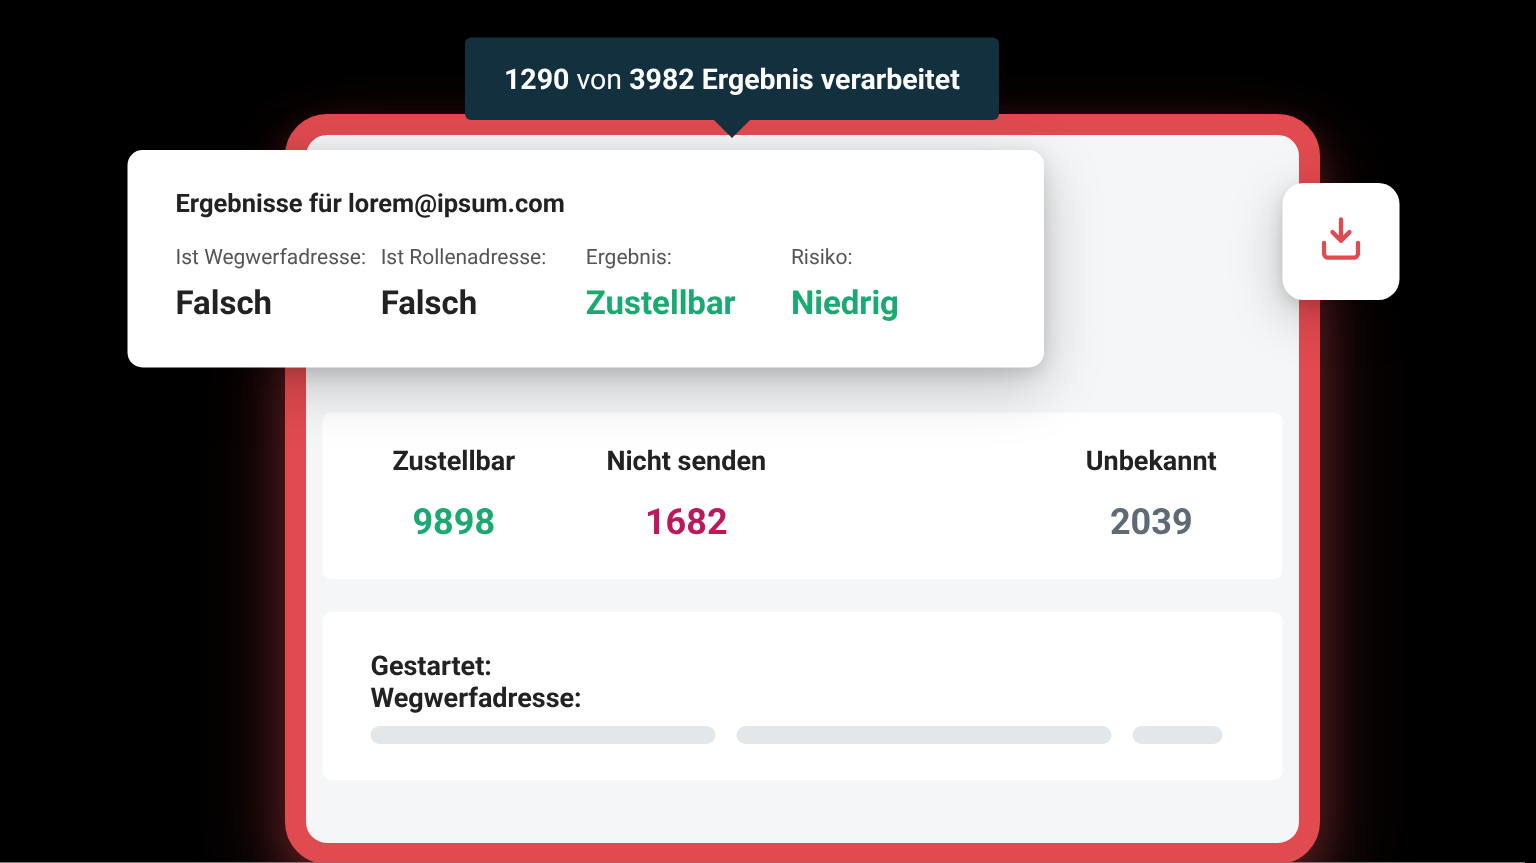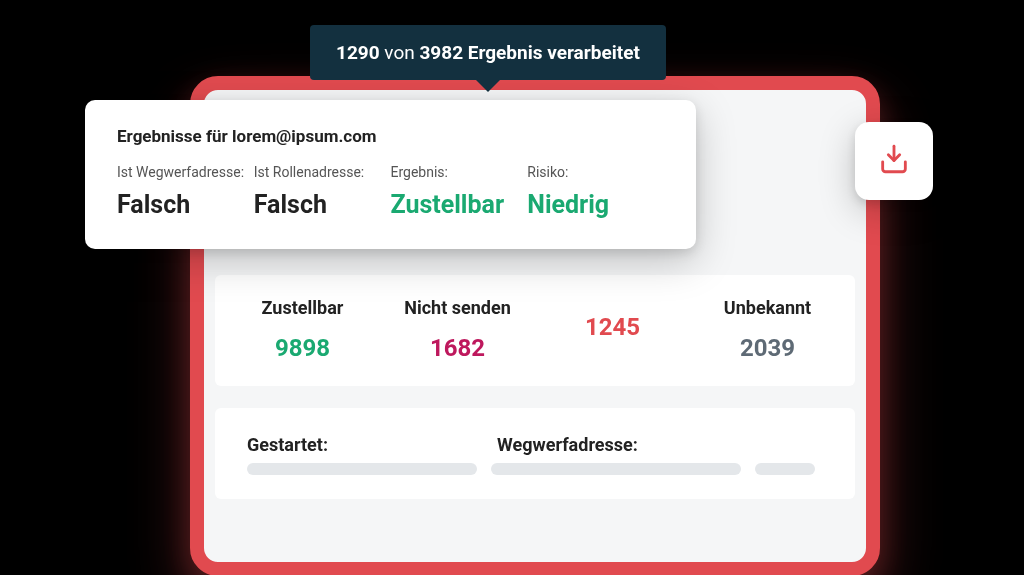--- a/index.html
+++ b/index.html
@@ -72,21 +72,21 @@
     display: flex;
     align-items: flex-end;
   }
   .result-col { flex: 1; }
   .result-label {
     font-size: 14px;
     color: #555;
     margin-bottom: 10px;
   }
   .result-value {
-    font-size: 25px;
+    font-size: 22px;
     font-weight: 700;
   }
   .val-dark  { color: #222; }
   .val-green { color: #1aa971; }
 
   
   .download-btn {
     position: absolute;
     top: 122px;
     left: 855px;
@@ -139,20 +139,21 @@
     left: 215px;
     top: 408px;
     width: 640px;
     background: #fff;
     border-radius: 6px;
     padding: 26px 32px 24px 32px;
   }
   .timeline-row1 {
     display: flex;
     margin-bottom: 8px;
+    flex-direction: column;
   }
   .timeline-label {
     font-size: 18px;
     font-weight: 700;
     color: #222;
   }
   .tl-start { width: 250px; }
   .timeline-row2 {
     display: flex;
     gap: 14px;
@@ -213,21 +214,20 @@
 <div class="stats-panel">
   <div class="stat-col">
     <div class="stat-label">Zustellbar</div>
     <div class="stat-value sv-green">9898</div>
   </div>
   <div class="stat-col">
     <div class="stat-label">Nicht senden</div>
     <div class="stat-value sv-yellow">1682</div>
   </div>
   <div class="stat-col">
-    <div class="stat-value sv-red">1245</div>
   </div>
   <div class="stat-col">
     <div class="stat-label">Unbekannt</div>
     <div class="stat-value sv-gray">2039</div>
   </div>
 </div>
 
 <div class="timeline-panel">
   <div class="timeline-row1">
     <div class="timeline-label tl-start">Gestartet:</div>

